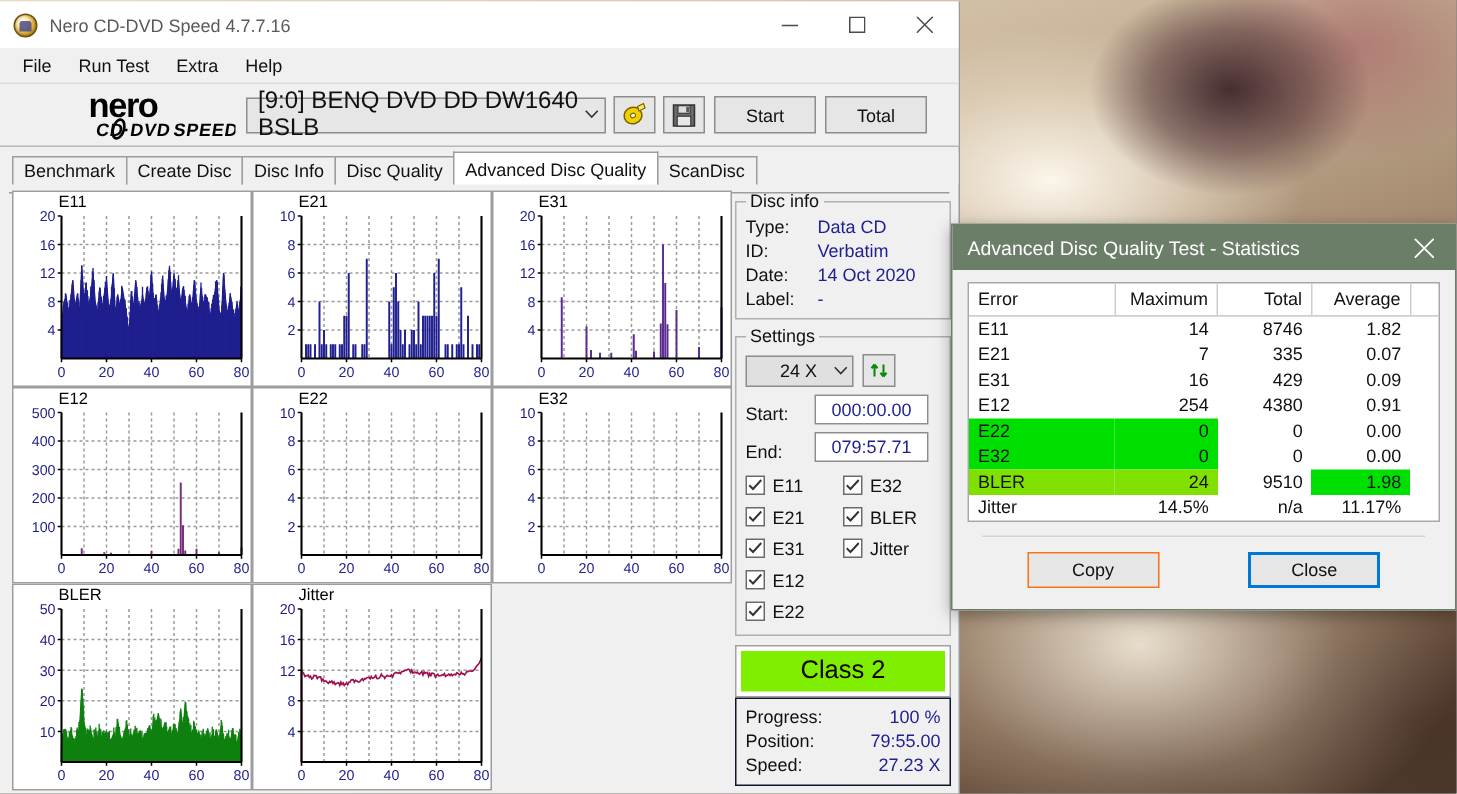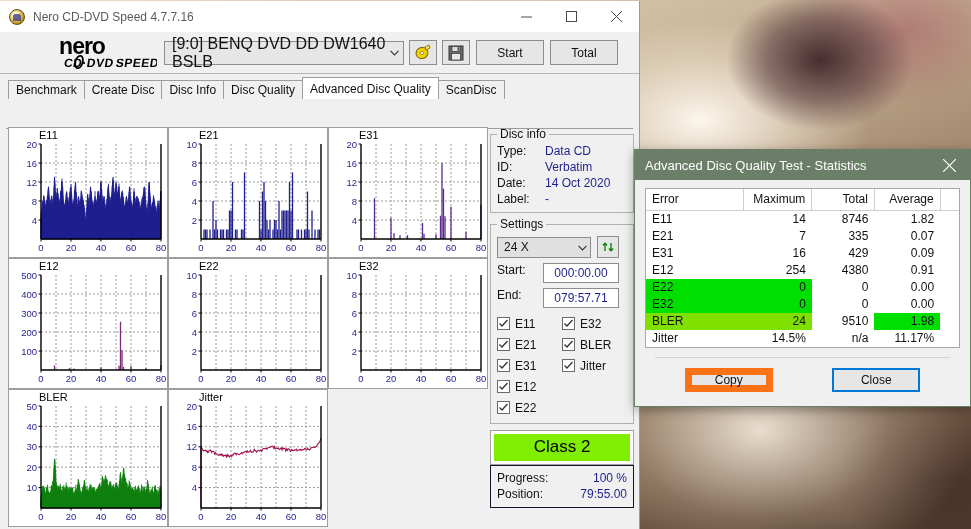--- a/index.html
+++ b/index.html
@@ -100,27 +100,27 @@
 
   
   .rightcol { position:absolute; left:484px; top:-2px; width:144px; }
   fieldset.grp { border:1px solid #b0b0b0; margin:0; padding:2px 6px 5px 6px; }
   fieldset.grp legend { font-size:12px; color:#111; padding:0 3px; }
   .kv { display:flex; font-size:12px; line-height:16px; }
   .kv .k { width:48px; color:#111; }
   .kv .v { color:#1f1f8f; }
 
   .spd-row { display:flex; align-items:center; margin:3px 0 5px 0; }
-  .spd-sel { width:94px; height:21px; background:#e0e0e0; border:1px solid #8d8d8d;
-             display:flex; align-items:center; padding:0 3px 0 6px; font-size:12px; color:#111; }
+  .spd-sel { width:72px; height:21px; background:#e0e0e0; border:1px solid #8d8d8d;
+             display:flex; align-items:center; padding:0 3px 0 22px; font-size:12px; color:#111; }
   .spd-sel .cv { margin-left:auto; font-size:10px; color:#444; }
   .refresh-btn { width:22px; height:22px; border:1px solid #8d8d8d; background:#e6e6e6;
                  margin-left:6px; display:flex; align-items:center; justify-content:center; }
 
-  .fld-row { display:flex; align-items:flex-start; margin-bottom:5px; }
+  .fld-row { display:flex; align-items:flex-end; margin-bottom:5px; }
   .fld-row .lbl { width:46px; font-size:12px; color:#111; }
   .fld-box { width:76px; height:20px; background:#fff; border:1px solid #8d8d8d;
              font-size:12px; color:#1f1f8f; display:flex; align-items:center;
              justify-content:center; }
 
   .chk-grid { display:flex; flex-wrap:wrap; margin-top:3px; }
   .chk { width:50%; display:flex; align-items:center; height:21px; font-size:12px; color:#111; }
   .chk .box { width:13px; height:13px; border:1px solid #6a6a6a; background:#fff;
               margin-right:5px; flex:none; position:relative; }
   .chk .box svg { position:absolute; left:1px; top:1px; }
@@ -149,21 +149,21 @@
   table.stats th {
     font-weight:normal; text-align:right; padding:3px 6px 4px 6px;
     border-right:1px solid #cfcfcf; border-bottom:1px solid #cfcfcf; color:#111;
   }
   table.stats th.c-err { text-align:left; }
   table.stats th.c-pad { border-right:none; }
   table.stats td { padding:1px 6px 1px 6px; text-align:right; height:17px; }
   table.stats td.c-err { text-align:left; }
   .dlg-foot { margin:9px 10px 0 10px; border-top:1px solid #d2d2d2; padding-top:10px;
               display:flex; justify-content:space-around; }
-  .dlg-btn { width:88px; height:24px; background:#e6e6e6; border:7px solid #f97316;
+  .dlg-btn { width:88px; height:24px; background:#e6e6e6; border:1px solid #f97316;
              font-size:12px; color:#111; display:flex; align-items:center; justify-content:center; }
   .dlg-btn.primary { border:2px solid #0078d7; background:#e6e6e6; }
 </style>
 </head>
 <body>
 
 <div id="desktop-bg"></div>
 
 <div id="app-window">
 
@@ -183,20 +183,26 @@
       </div>
       <div class="win-btn close">
         <svg width="11" height="11" viewBox="0 0 11 11">
             <line x1="0" y1="0" x2="11" y2="11" stroke="#4a4a4a" stroke-width="1"></line>
             <line x1="11" y1="0" x2="0" y2="11" stroke="#4a4a4a" stroke-width="1"></line>
           </svg>
       </div>
     </div>
   </div>
 
+  <div class="menubar">
+    <div class="menu-item">File</div>
+    <div class="menu-item">Run Test</div>
+    <div class="menu-item">Extra</div>
+    <div class="menu-item">Help</div>
+  </div>
 
   <div class="toolbar">
     <div class="nero-logo">
       <svg width="150" height="37" viewBox="0 0 150 37">
         <text x="75" y="20" text-anchor="middle" font-family="'Liberation Sans',sans-serif" font-size="23" font-weight="bold" fill="#000" letter-spacing="-1">nero</text>
         <text x="75" y="33" text-anchor="middle" font-family="'Liberation Sans',sans-serif" font-size="12" font-weight="bold" fill="#000" letter-spacing="0.5" transform="skewX(-9) translate(11.5,0)">CD·DVD</text>
         <text x="75" y="33" text-anchor="middle" font-family="'Liberation Sans',sans-serif" font-size="12" font-weight="bold" fill="#000" letter-spacing="0.5" transform="skewX(-9) translate(60,0)">SPEED</text>
         <ellipse cx="72" cy="28" rx="3.6" ry="6.4" fill="none" stroke="#000" stroke-width="1.8" transform="rotate(17 72 28)"></ellipse>
       </svg>
     </div>
@@ -1416,20 +1422,24 @@
 
       <div class="prog-box">
         <div class="prog-row">
             <span class="k">Progress:</span>
             <span class="v">100 %</span>
           </div>
         <div class="prog-row">
             <span class="k">Position:</span>
             <span class="v">79:55.00</span>
           </div>
+        <div class="prog-row">
+            <span class="k">Speed:</span>
+            <span class="v">27.23 X</span>
+          </div>
       </div>
 
     </div>
   </div>
 </div>
 
 <div id="stats-dialog">
   <div class="dlg-title">
     <span>Advanced Disc Quality Test - Statistics</span>
     <span class="dlg-close">

